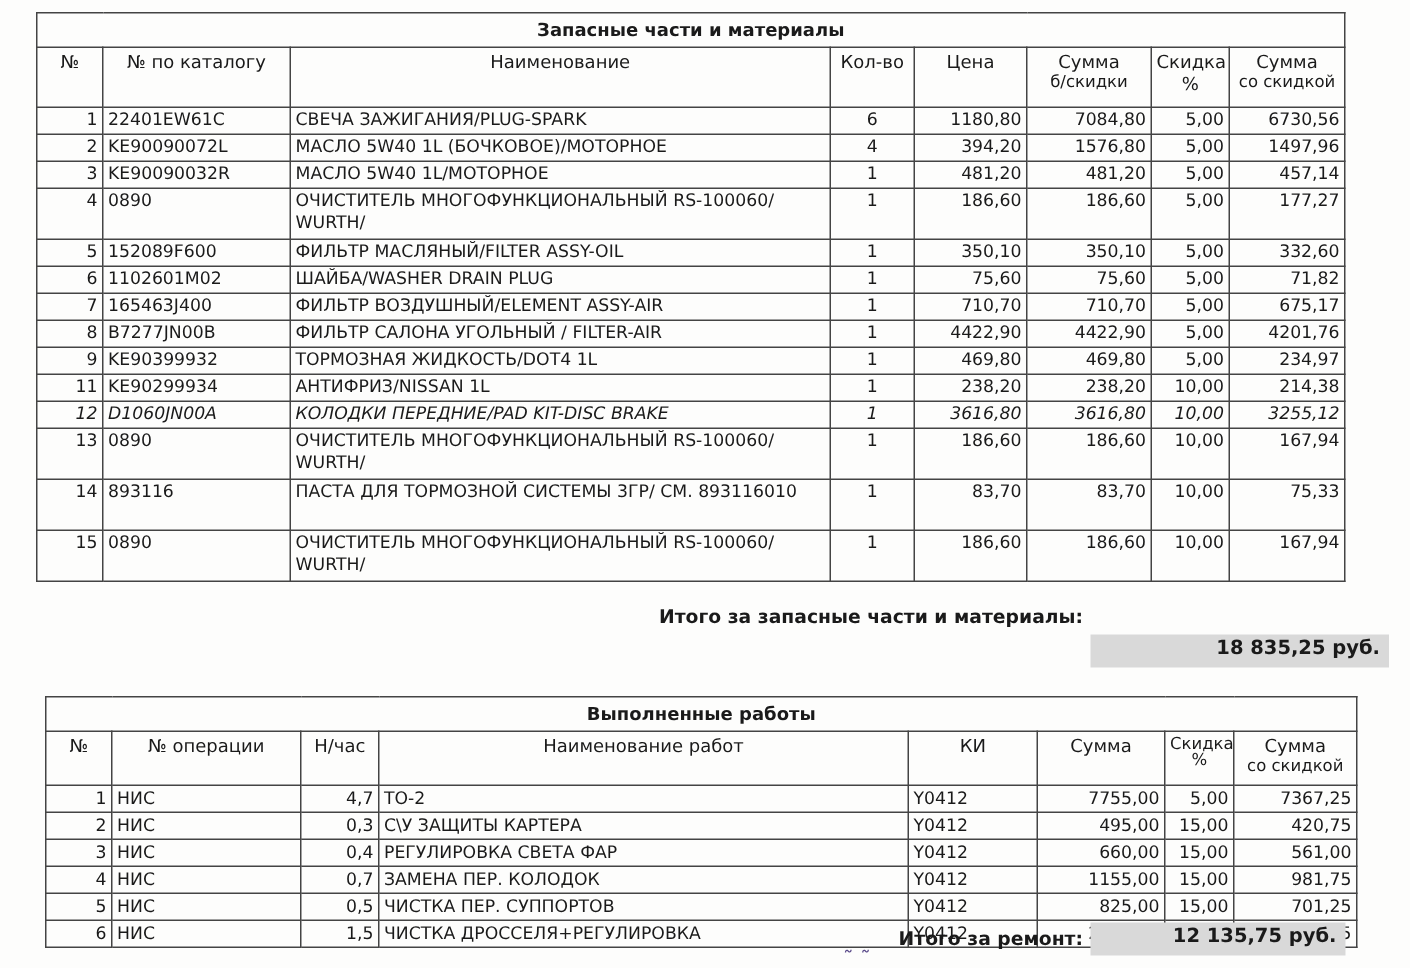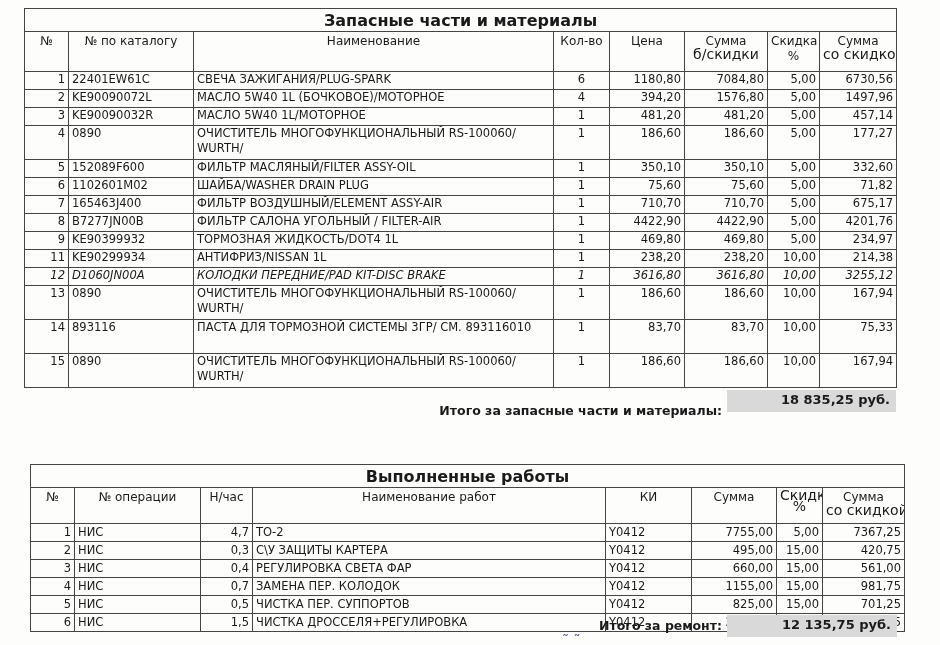--- a/index.html
+++ b/index.html
@@ -5,22 +5,22 @@
   html, body { margin:0; padding:0; }
   body {
     width:940px; height:645px; overflow:hidden; position:relative;
     background:#fdfdfc;
     font-family:"DejaVu Sans", sans-serif;
     color:#1a1a1a;
   }
   table { border-collapse:collapse; position:absolute; table-layout:fixed; }
   td, th { border:1px solid #444; padding:0 3px; font-size:11.5px; line-height:15px; overflow:hidden; white-space:nowrap; }
   th { font-weight:normal; vertical-align:top; text-align:center; padding-top:2px; font-size:12px; }
-  th .sub { display:block; font-size:14px; line-height:11px; }
-  .title-row td { font-weight:bold; text-align:center; font-size:16px; height:22px; }
+  th .sub { display:block; font-size:11px; line-height:11px; }
+  .title-row td { font-weight:bold; text-align:center; font-size:12px; height:22px; }
   td.num { text-align:right; }
   td.ctr { text-align:center; }
   td.wrap { white-space:normal; vertical-align:top; }
   td.top { vertical-align:top; }
   #parts { left:24px; top:8px; width:872px; }
   #works { left:30px; top:464px; width:874px; }
   .total {
     position:absolute; font-weight:bold; font-size:12.5px;
   }
   .total .lbl { position:absolute; right:0; white-space:nowrap; }
@@ -199,21 +199,21 @@
         <td class="num top">186,60</td>
         <td class="num top">10,00</td>
         <td class="num top">167,94</td>
       </tr>
     </tbody>
 </table>
 
 <div class="total" style="left:300px; top:403px; width:422px;">
   <span class="lbl">Итого за запасные части и материалы:</span>
 </div>
-<div class="total-box" style="left:727px; top:390px; width:169px; height:22px;text-align:right;">18 835,25 руб.</div>
+<div class="total-box" style="left:727px; top:423px; width:199px; height:22px;text-align:right;">18 835,25 руб.</div>
 
 <table id="works">
   <colgroup>
     <col style="width:44px">
       <col style="width:126px">
       <col style="width:52px">
       <col style="width:353px">
     <col style="width:86px">
       <col style="width:85px">
       <col style="width:46px">

